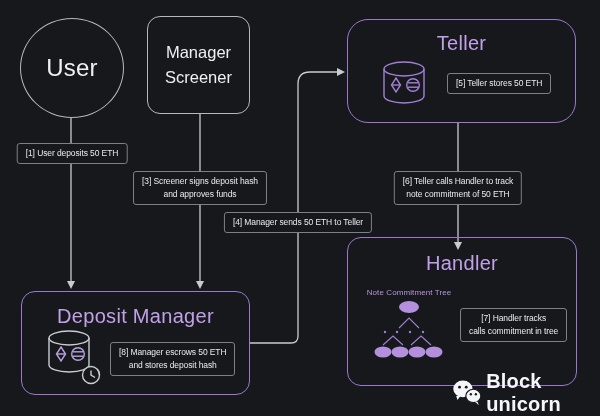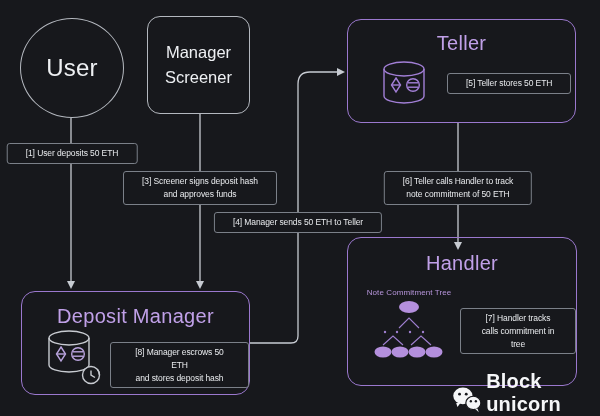--- a/index.html
+++ b/index.html
@@ -20,31 +20,31 @@
   .circle { border-radius:50%; display:flex; align-items:center; justify-content:center; }
   .sqbox { border-radius:13px; display:flex; align-items:center; justify-content:center; text-align:center; }
   .node-title-white { font-size:24px; color:#eef0f3; letter-spacing:0.2px; }
   .screener-title { font-size:16.5px; line-height:1.5; width:80px; }
   .ptitle { position:absolute; left:0; right:0; text-align:center; color:#c0a0e8; font-size:20px; letter-spacing:0.3px; }
 
   
   .chip {
     position:absolute; background:#17181c; border:1px solid #7b8089;
     border-radius:3px; color:#e9ebee; font-size:8.5px; line-height:1.5;
-    padding:3px 18px; text-align:center; letter-spacing:-0.1px;
+    padding:3px 8px; text-align:center; letter-spacing:-0.1px;
   }
   .chip span { display:block; }
   .centerx { transform:translateX(-50%); }
   .nowrap { white-space:nowrap; }
 
   .tree-label { position:absolute; left:0; width:122px; top:50px; text-align:center;
     color:#b795db; font-size:8px; letter-spacing:0.1px; }
 
   
-  .watermark { position:absolute; left:452px; top:370px; display:flex; align-items:flex-end; z-index:5; }
+  .watermark { position:absolute; left:452px; top:370px; display:flex; align-items:center; z-index:5; }
   .watermark .brand { font-size:20px; font-weight:600; color:#f5f6f8; margin-left:4px; letter-spacing:0.2px; }
 </style>
 </head>
 <body>
 
 <div id="stage">
 
   <svg class="wires">
     <g stroke="#c7cbd2" stroke-width="1.3" fill="none">
       <path d="M71,118 V281"></path>
@@ -61,21 +61,21 @@
   </svg>
 
   <div class="node node-gray circle" style="left:20px; top:18px; width:104px; height:100px;">
     <div class="node-title-white">User</div>
   </div>
 
   <div class="node node-gray sqbox" style="left:147px; top:16px; width:103px; height:98px;">
     <div class="screener-title">Manager Screener</div>
   </div>
 
-  <div class="node node-purple" style="left:347px; top:19px; width:229px; height:104px;">
+  <div class="node node-purple" style="left:347px; top:19px; width:229px; height:104px;border-radius:21px;">
     <div class="ptitle" style="top:12px;">Teller</div>
     <svg class="abs" style="left:34px; top:40px;" width="48" height="48" viewBox="0 0 48 48">
       <g stroke="#a27fd6" stroke-width="1.4" fill="none">
         <ellipse cx="22" cy="9" rx="20" ry="7"></ellipse>
         <path d="M2,9 V36 A20,7 0 0 0 42,36 V9"></path>
         <polygon points="14,18 18.5,25 14,32 9.5,25"></polygon>
         <line x1="10" y1="25" x2="18" y2="25"></line>
         <circle cx="31" cy="25" r="6.3"></circle>
         <line x1="26" y1="22.8" x2="36" y2="22.8"></line>
         <line x1="26" y1="27.2" x2="36" y2="27.2"></line>

